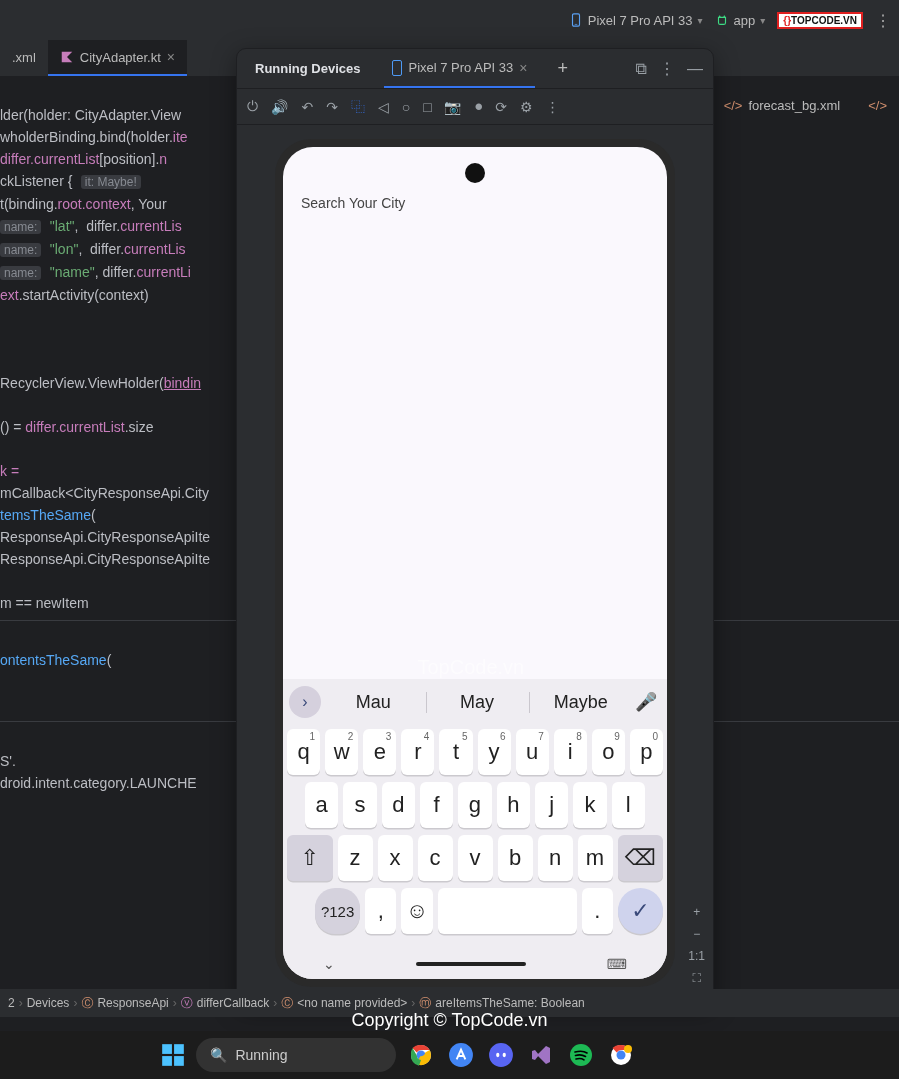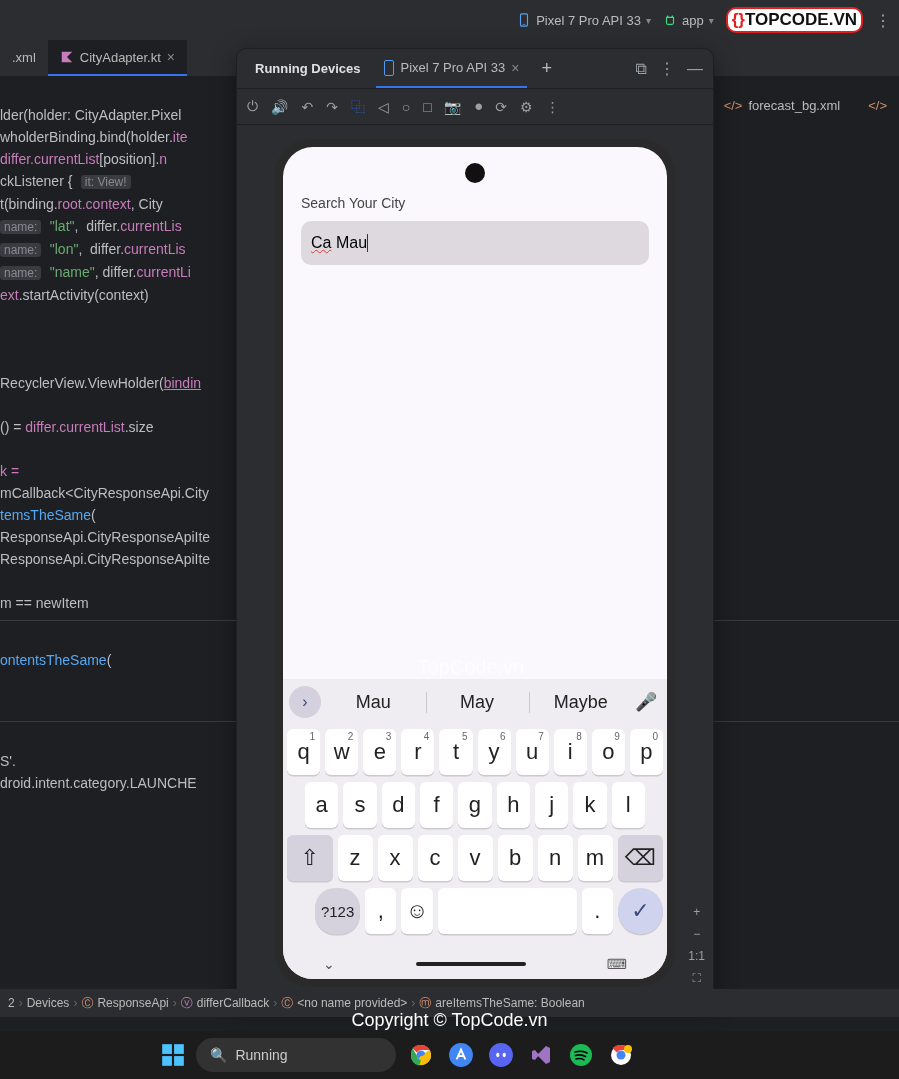--- a/index.html
+++ b/index.html
@@ -2,21 +2,21 @@
 <html><head>
 <meta charset="utf-8">
 <style>
 * { margin: 0; padding: 0; box-sizing: border-box; font-family: -apple-system, BlinkMacSystemFont, "Segoe UI", sans-serif; }
 body { background: #1e1f22; width: 899px; height: 1079px; overflow: hidden; position: relative; }
 
 
 .top-toolbar { height: 40px; background: #2b2d30; display: flex; align-items: center; justify-content: flex-end; padding: 0 8px; gap: 12px; }
 .tb-item { display: flex; align-items: center; gap: 5px; color: #bbb; font-size: 13px; }
 .tb-item .chev { color: #888; font-size: 10px; }
-.logo-watermark { background: #fff; border: 2px solid #e02020; border-radius: 10px; padding: 1px 4px; font-weight: bold; color: #111; font-size: 17px; }
+.logo-watermark { background: #fff; border: 2px solid #e02020; border-radius: 0; padding: 1px 4px; font-weight: bold; color: #111; font-size: 10px; }
 .logo-watermark .brace { color: #e02020; }
 
 
 .editor-bg { position: absolute; top: 40px; left: 0; right: 0; bottom: 60px; background: #1e1f22; overflow: hidden; }
 .editor-tabs { display: flex; height: 36px; background: #2b2d30; align-items: center; }
 .ed-tab { padding: 0 12px; height: 100%; display: flex; align-items: center; gap: 6px; color: #bbb; font-size: 13px; border-bottom: 2px solid transparent; }
 .ed-tab.active { background: #1e1f22; border-bottom-color: #3574f0; }
 .ed-close { color: #888; font-size: 14px; cursor: pointer; }
 .ed-icon { width: 14px; height: 14px; }
 .code { font-family: "JetBrains Mono", Consolas, monospace; font-size: 14px; line-height: 22px; color: #bcbec4; padding: 6px 0 0 0; white-space: pre; }
@@ -24,39 +24,39 @@
 .fn { color: #56a8f5; }
 .prop { color: #c77dbb; }
 .param-hint { background: #393b40; color: #868a91; border-radius: 3px; padding: 0 4px; font-size: 12px; }
 .hr-line { border-top: 1px solid #393b40; margin: 6px 0; }
 
 
 .right-tabs { position: absolute; top: 58px; right: 0; display: flex; gap: 4px; }
 
 
 .panel { position: absolute; top: 48px; left: 236px; width: 478px; height: 956px; background: #2b2d30; border: 1px solid #1e1f22; border-radius: 10px; box-shadow: 0 6px 24px rgba(0,0,0,.4); display: flex; flex-direction: column; }
-.panel-tabs { display: flex; align-items: center; height: 40px; padding: 0 10px; gap: 8px; border-bottom: 1px solid #1e1f22; }
+.panel-tabs { display: flex; align-items: center; height: 40px; padding: 0 10px; gap: 16px; border-bottom: 1px solid #1e1f22; }
 .ptab { padding: 0 8px; height: 38px; display: flex; align-items: center; gap: 6px; color: #bbb; font-size: 13px; }
 .ptab.first { font-weight: 600; color: #dfe1e5; }
 .ptab.device { border-bottom: 2px solid #3574f0; }
 .ptab .phone-ic { width: 10px; height: 16px; border: 1.5px solid #4e9af5; border-radius: 2px; }
 .ptab-close { color: #888; font-size: 14px; }
 .ptab-add { color: #bbb; font-size: 18px; margin-left: 6px; }
 .ptab-right { margin-left: auto; display: flex; gap: 12px; align-items: center; color: #9aa0a6; }
 .panel-toolbar { height: 36px; display: flex; align-items: center; gap: 13px; padding: 0 10px; color: #9aa0a6; border-bottom: 1px solid #1e1f22; }
 .ptool { font-size: 14px; cursor: pointer; }
 .ptool.active { color: #3574f0; }
 .panel-body { flex: 1; display: flex; justify-content: center; align-items: flex-start; padding-top: 14px; position: relative; }
 
 
 .phone { width: 400px; height: 848px; background: #2a2a2a; border-radius: 36px; padding: 8px; position: relative; }
 .phone-inner { width: 100%; height: 100%; background: #faf8fd; border-radius: 30px; overflow: hidden; position: relative; display: flex; flex-direction: column; }
 .camera-dot { position: absolute; top: 16px; left: 50%; transform: translate(-50%,0); width: 20px; height: 20px; background: #111; border-radius: 50%; }
 .status-bar { height: 42px; }
-.app-area { flex: 1; padding: 0 18px; display: flex; flex-direction: column; }
+.app-area { flex: 1; padding: 0 18px; display: flex; flex-direction: row; }
 .search-label { color: #444; font-size: 14px; margin-top: 6px; }
 .search-box { margin-top: 10px; background: #ddd9df; border-radius: 10px; height: 44px; display: flex; align-items: center; padding: 0 10px; }
 .search-box .cursor { border-right: 1.5px solid #333; height: 18px; }
 .underline-red { text-decoration: underline wavy #e04040; text-decoration-thickness: 1px; }
 .result-item { margin-top: 38px; margin-left: 10px; color: #333; font-size: 15px; }
 
 
 .suggest-bar { height: 46px; display: flex; align-items: center; background: #efedf2; padding: 0 6px; gap: 2px; }
 .sug-ic { width: 32px; height: 32px; border-radius: 16px; background: #d5d0dd; display: flex; align-items: center; justify-content: center; color: #3a4a7a; font-size: 16px; }
 .sug { flex: 1; text-align: center; color: #222; font-size: 18px; }
@@ -140,25 +140,25 @@
   <div class="right-tabs">
     <div class="ed-tab">
       <span style="color:#cf8e6d">&lt;/&gt;</span>
       <span>forecast_bg.xml</span>
     </div>
     <div class="ed-tab">
         <span style="color:#cf8e6d">&lt;/&gt;</span>
       </div>
   </div>
   <div class="code">
-<span>lder(holder: CityAdapter.Pixel</span>
+<span>lder(holder: CityAdapter.View</span>
 <span>wholderBinding.bind(holder.</span><span class="prop">ite</span>
 <span class="prop">differ</span><span class="prop">.currentList</span><span>[position].</span><span class="prop">n</span>
-<span>ckListener {</span> <span class="param-hint">it: View!</span>
-<span>t(binding.</span><span class="prop">root</span><span class="prop">.context</span><span>, City</span>
+<span>ckListener {</span> <span class="param-hint">it: Maybe!</span>
+<span>t(binding.</span><span class="prop">root</span><span class="prop">.context</span><span>, Your</span>
 <span class="param-hint">name:</span> <span class="str">"lat"</span><span>,  differ.</span><span class="prop">currentLis</span>
 <span class="param-hint">name:</span> <span class="str">"lon"</span><span>,  differ.</span><span class="prop">currentLis</span>
 <span class="param-hint">name:</span> <span class="str">"name"</span><span>, differ.</span><span class="prop">currentLi</span>
 <span class="prop">ext</span><span>.startActivity(context)</span>
 
 
 
 <span>RecyclerView.ViewHolder(</span><span class="prop" style="text-decoration:underline">bindin</span>
 
 <span>() = </span><span class="prop">differ</span><span class="prop">.currentList</span><span>.size</span>
@@ -211,24 +211,20 @@
     <span class="ptool">⋮</span>
   </div>
   <div class="panel-body">
 
     <div class="phone">
       <div class="phone-inner">
         <div class="camera-dot"></div>
         <div class="status-bar"></div>
         <div class="app-area">
           <div class="search-label">Search Your City</div>
-          <div class="search-box">
-            <span><span class="underline-red">Ca</span><span> Mau</span></span>
-              <span class="cursor"></span>
-          </div>
         </div>
 
         <div class="suggest-bar">
           <div class="sug-ic">›</div>
           <div class="sug b">Mau</div>
           <div class="sug">May</div>
           <div class="sug">Maybe</div>
           <div class="mic">🎤</div>
         </div>
 

